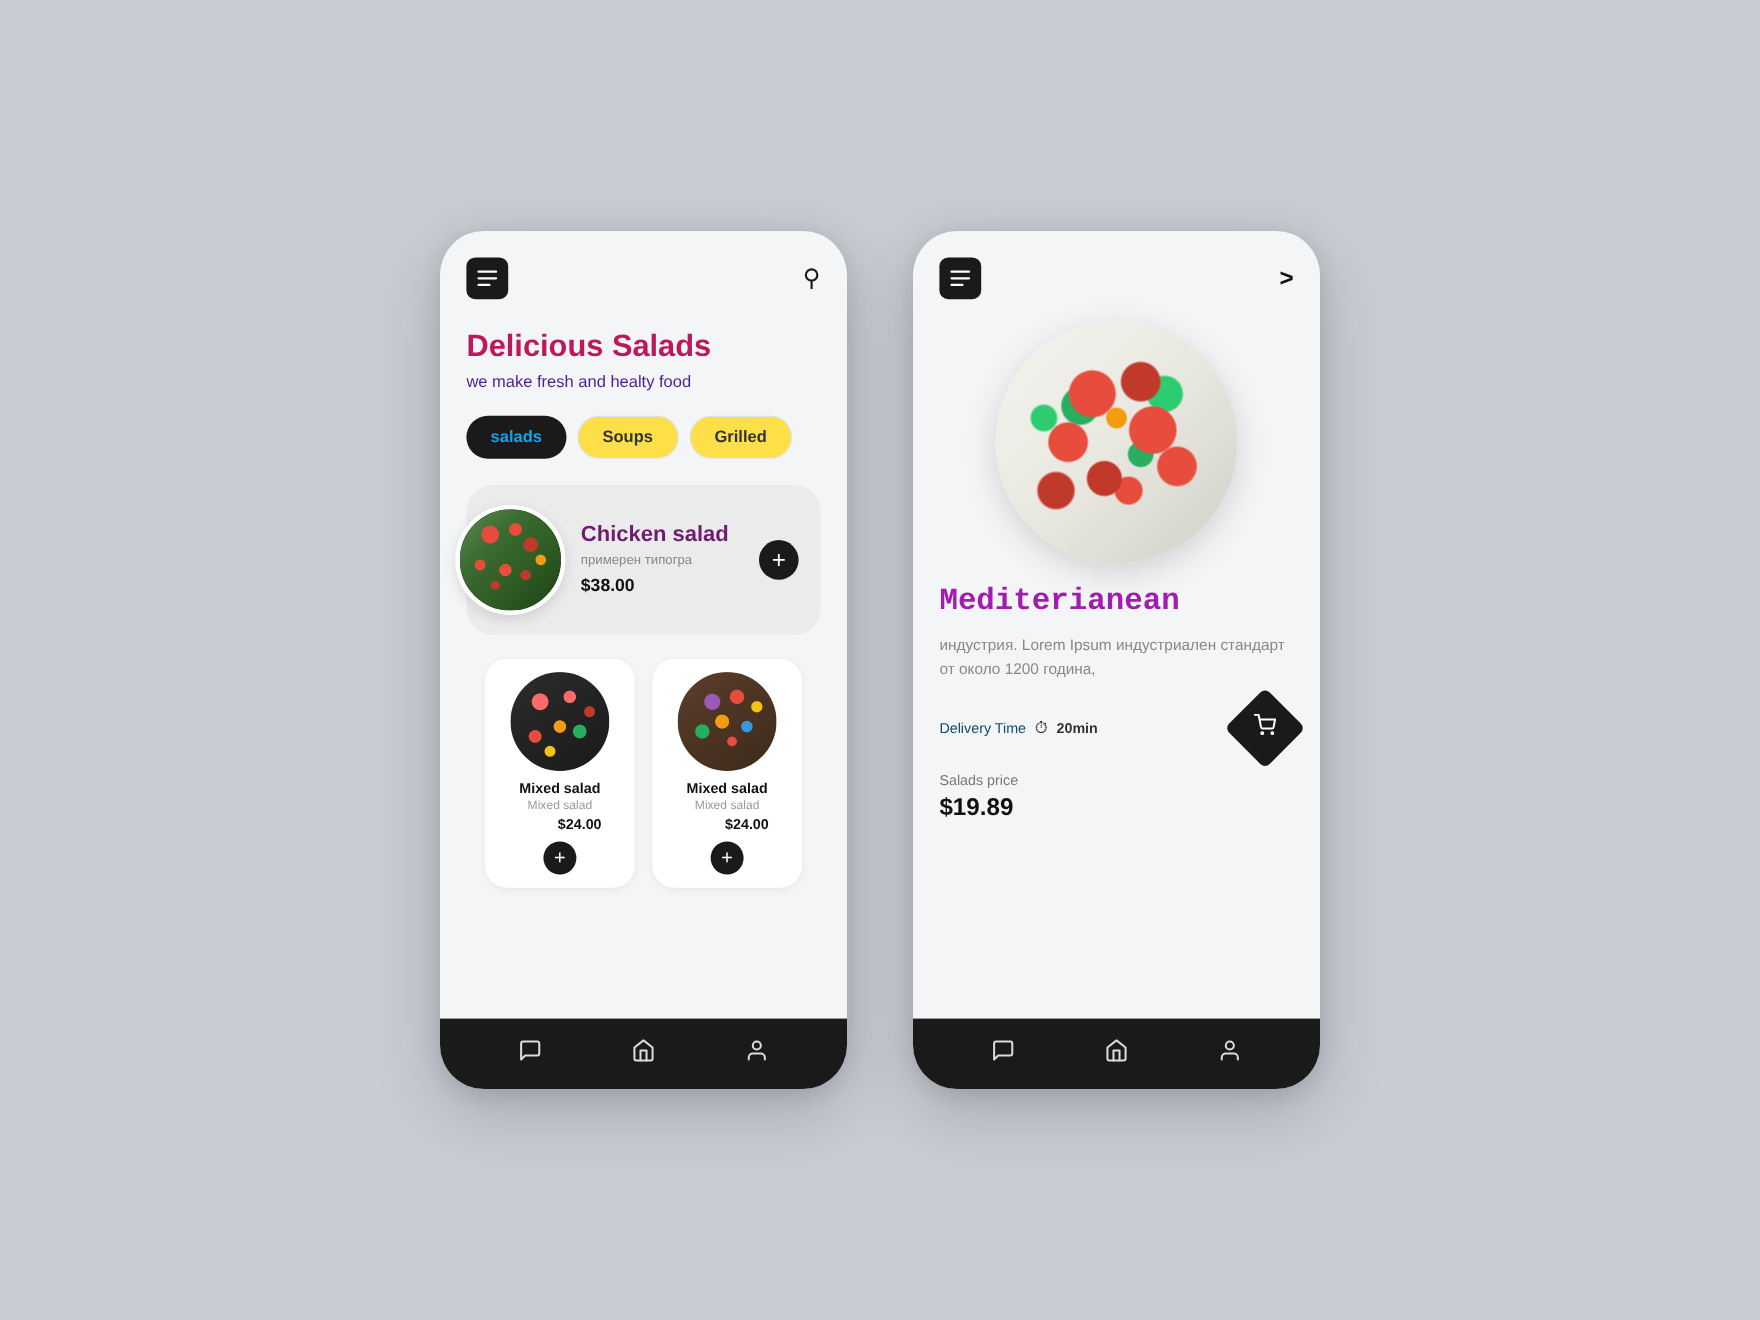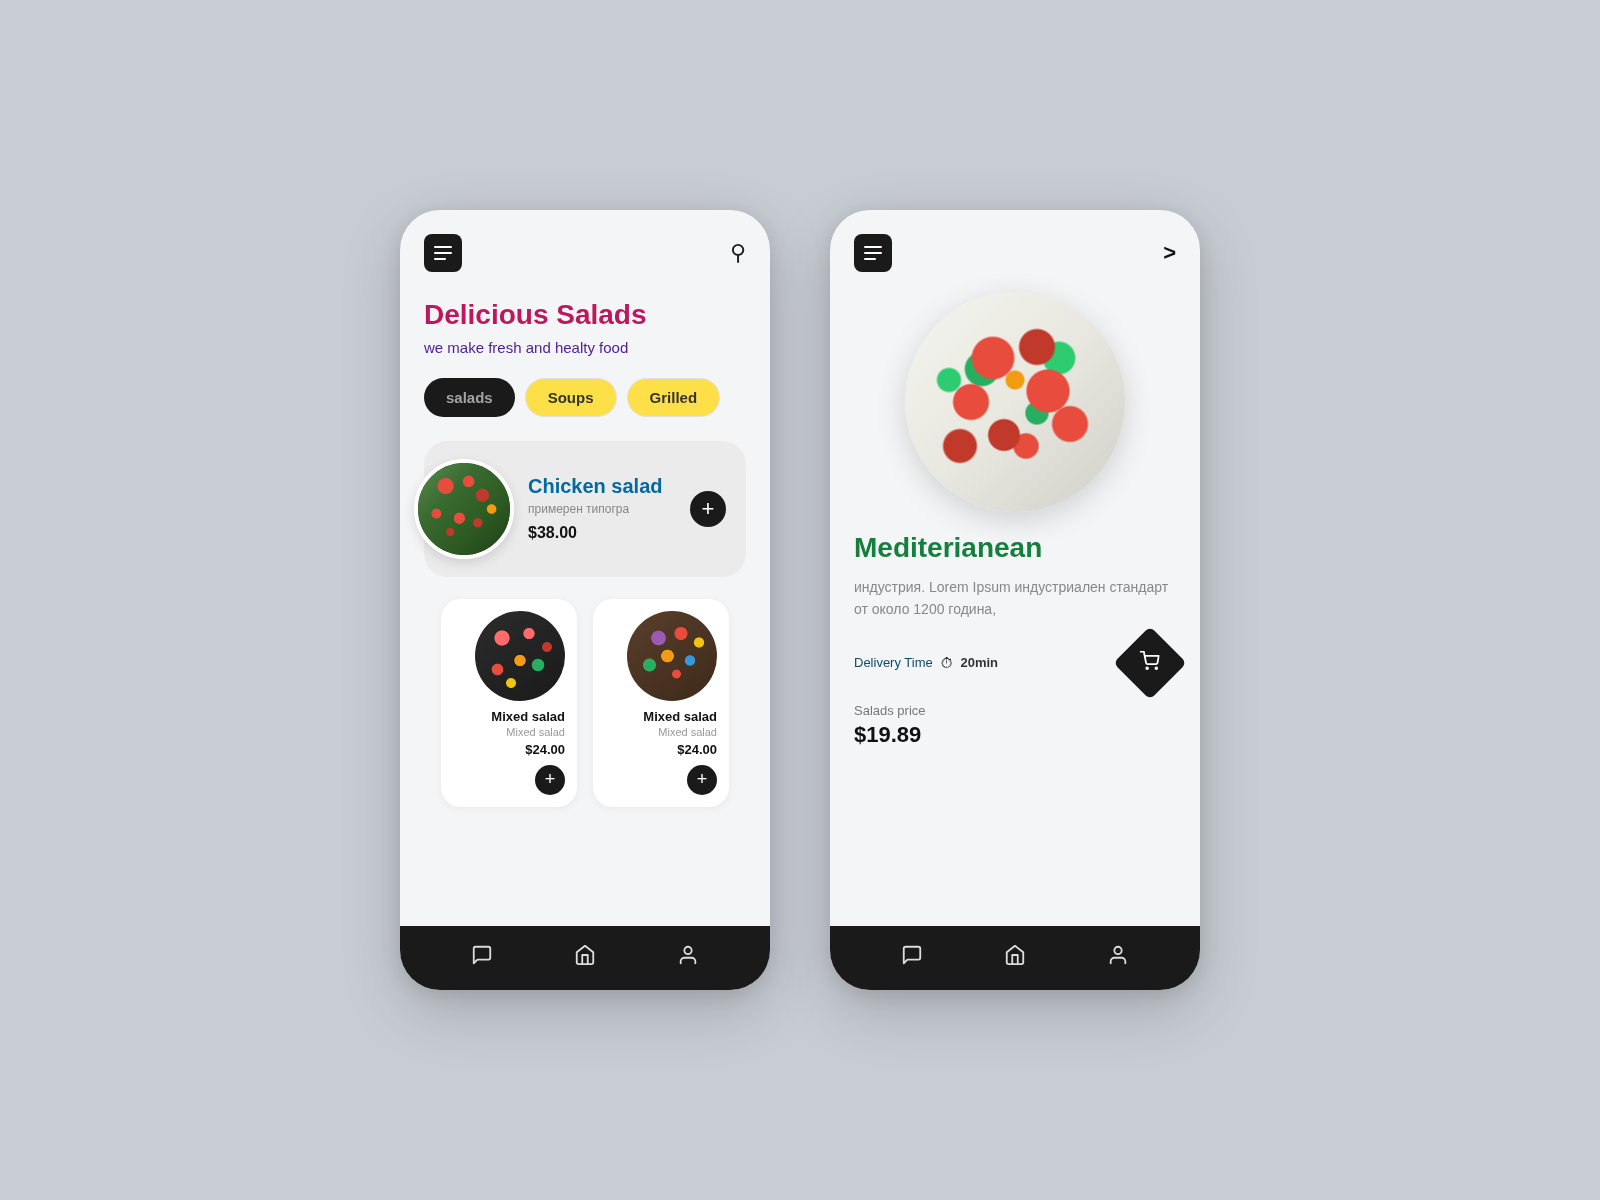--- a/index.html
+++ b/index.html
@@ -101,21 +101,21 @@
       padding: 10px 22px;
       border-radius: 50px;
       border: none;
       font-size: 15px;
       font-weight: 600;
       cursor: pointer;
     }
 
     .tab-btn.active {
       background: #1a1a1a;
-      color: #a3a3a3;
+      color: #0ea5e9;
     }
 
     .tab-btn.inactive {
       background: #fde047;
       color: #333;
       border: 1.5px solid #e0e0e0;
     }
 
     
     .featured-card {
@@ -161,21 +161,21 @@
         linear-gradient(135deg, #5d8a4f, #3a6b30, #2d5a22, #1e3d15);
     }
 
     .featured-info {
       flex: 1;
     }
 
     .featured-name {
       font-size: 20px;
       font-weight: 700;
-      color: #0369a1;
+      color: #701a75;
       margin-bottom: 4px;
     }
 
     .featured-desc {
       font-size: 12px;
       color: #888;
       margin-bottom: 8px;
     }
 
     .featured-price {
@@ -206,21 +206,21 @@
       gap: 16px;
       justify-content: center;
     }
 
     .small-card {
       background: white;
       border-radius: 20px;
       padding: 12px;
       display: flex;
       flex-direction: column;
-      align-items: flex-end;
+      align-items: center;
       width: 136px;
       box-shadow: 0 2px 8px rgba(0,0,0,0.05);
     }
 
     .small-card-img {
       width: 90px;
       height: 90px;
       border-radius: 50%;
       margin-bottom: 8px;
     }
@@ -350,22 +350,23 @@
         radial-gradient(circle at 60% 55%, #27ae60 6%, transparent 7%),
         radial-gradient(circle at 70% 30%, #2ecc71 7%, transparent 8%),
         radial-gradient(circle at 20% 40%, #2ecc71 5%, transparent 6%),
         linear-gradient(135deg, #f5f5f0, #e8e8e0, #d0d0c8);
       box-shadow: 0 8px 30px rgba(0,0,0,0.15);
     }
 
     .detail-title {
       font-size: 28px;
       font-weight: 800;
-      color: #15803d;
+      color: #a21caf;
       margin-bottom: 12px;
+      font-family: Liberation Mono, monospace;
     }
 
     .detail-desc {
       font-size: 14px;
       color: #888;
       line-height: 1.6;
       margin-bottom: 16px;
     }
 
     .delivery-row {

